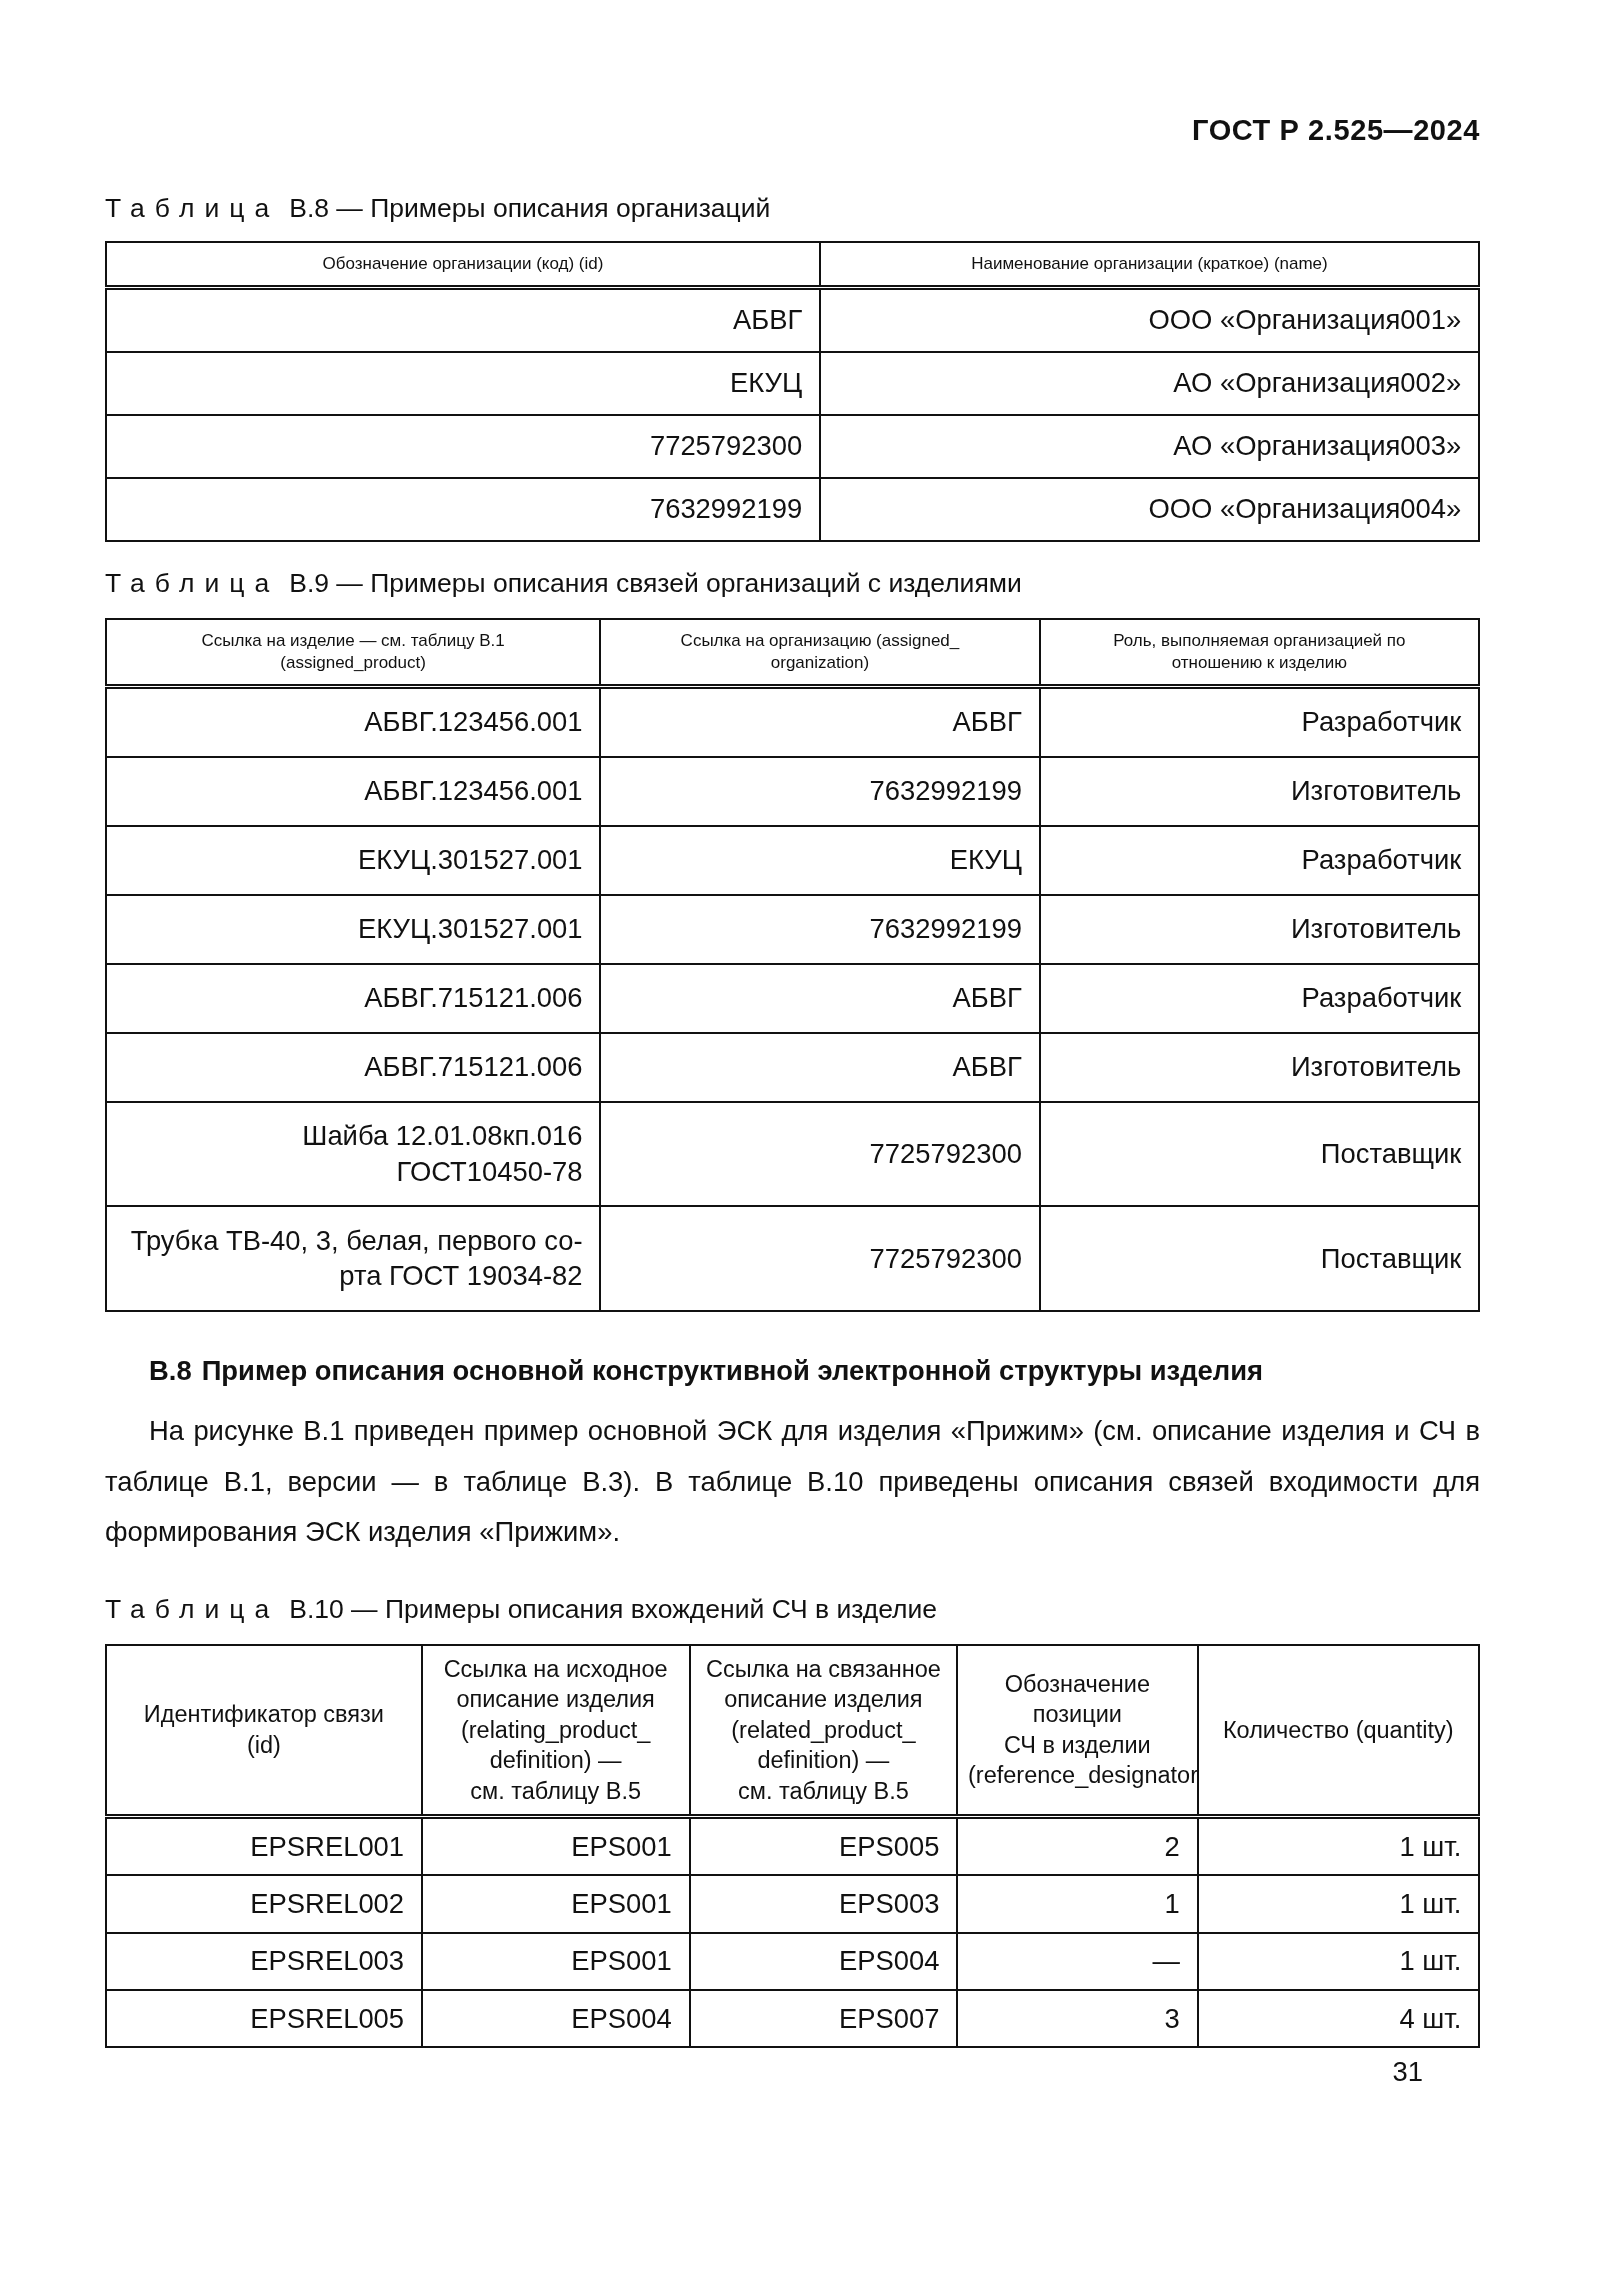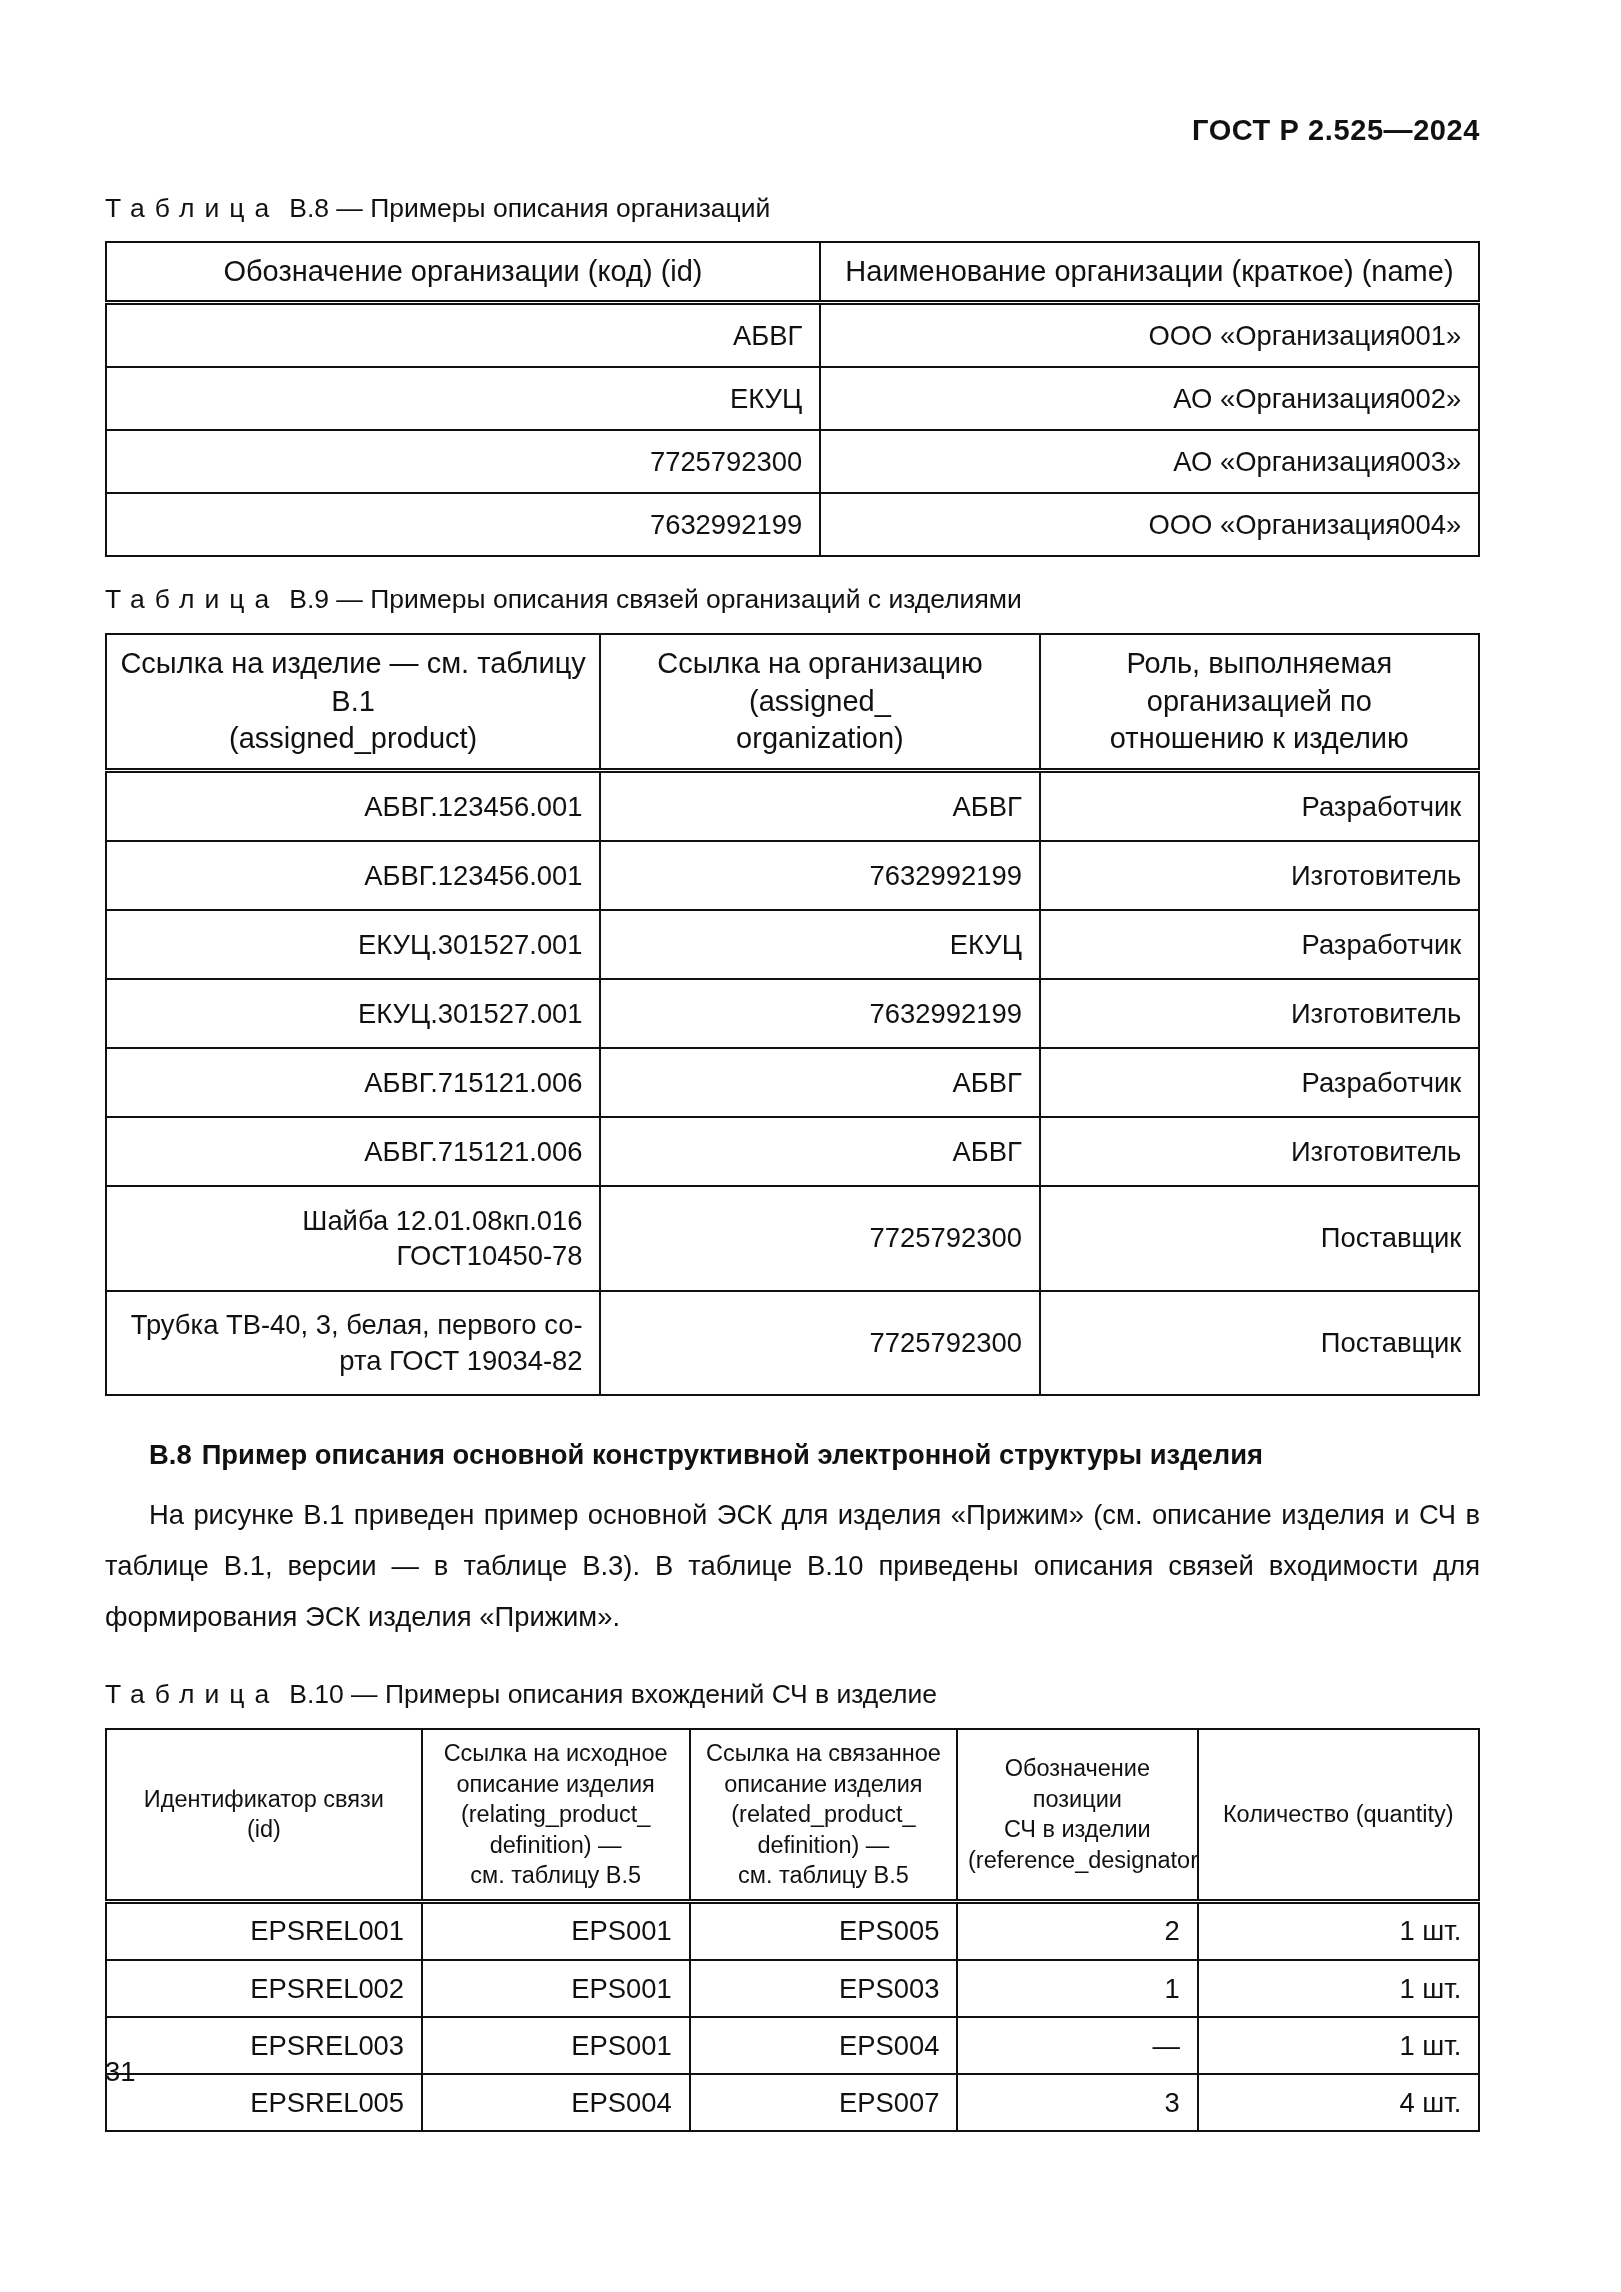--- a/index.html
+++ b/index.html
@@ -48,21 +48,21 @@
   }
   th, td {
     border: 2px solid #111;
     white-space: pre-line;
     overflow: hidden;
   }
   th {
     font-weight: normal;
     text-align: center;
     vertical-align: middle;
-    font-size: 29px;
+    font-size: 17px;
     line-height: 1.3;
     padding: 9.8px 11.8px;
     border-bottom: 5.9px double #111;
   }
   td {
     font-size: 27.4px;
     line-height: 1.3;
     text-align: right;
     vertical-align: middle;
     padding: 12.7px 16.7px;
@@ -97,21 +97,21 @@
     text-align: justify;
     text-indent: 44px;
   }
   .page-number {
     position: absolute;
     top: 2056px;
     left: 0;
     width: 100%;
     box-sizing: border-box;
     padding-right: 57px;
-    text-align: left;
+    text-align: right;
     font-size: 27.4px;
   }
 </style>
 </head>
 <body>
 
 <div class="page">
 
   <div class="doc-header">ГОСТ Р 2.525—2024</div>
 

